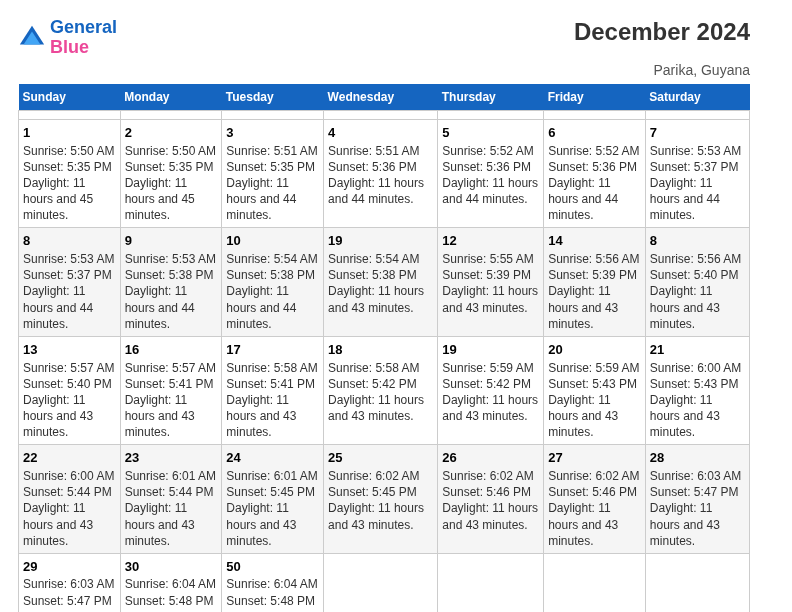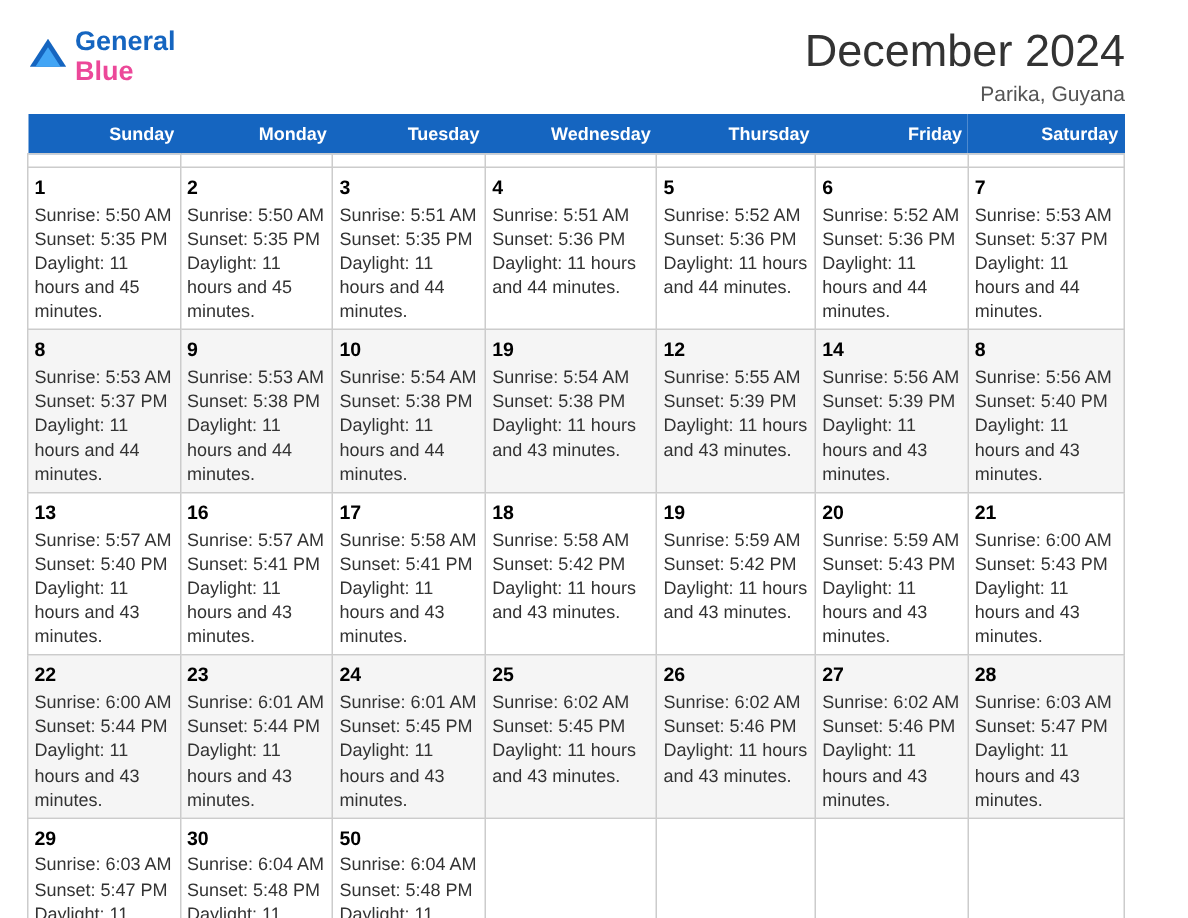--- a/index.html
+++ b/index.html
@@ -35,39 +35,39 @@
       color: #1565c0;
     }
     .logo-icon {
       width: 28px;
       height: 28px;
     }
     .title-block {
       text-align: right;
     }
     .main-title {
-      font-size: 30px;
-      font-weight: normal;
+      font-size: 24px;
+      font-weight: bold;
       color: #333;
     }
     .subtitle {
       font-size: 14px;
       color: #555;
-      margin-top: 2px;
+      margin-top: 16px;
     }
     table {
       width: 100%;
       border-collapse: collapse;
       font-size: 10.5px;
     }
     thead tr th {
       background-color: #1565c0;
       color: #fff;
       padding: 6px 4px;
-      text-align: right;
+      text-align: left;
       font-size: 12px;
       font-weight: bold;
     }
     tbody tr td {
       border: 1px solid #ccc;
       padding: 4px 4px;
       vertical-align: top;
       background: #fff;
       line-height: 1.35;
     }

